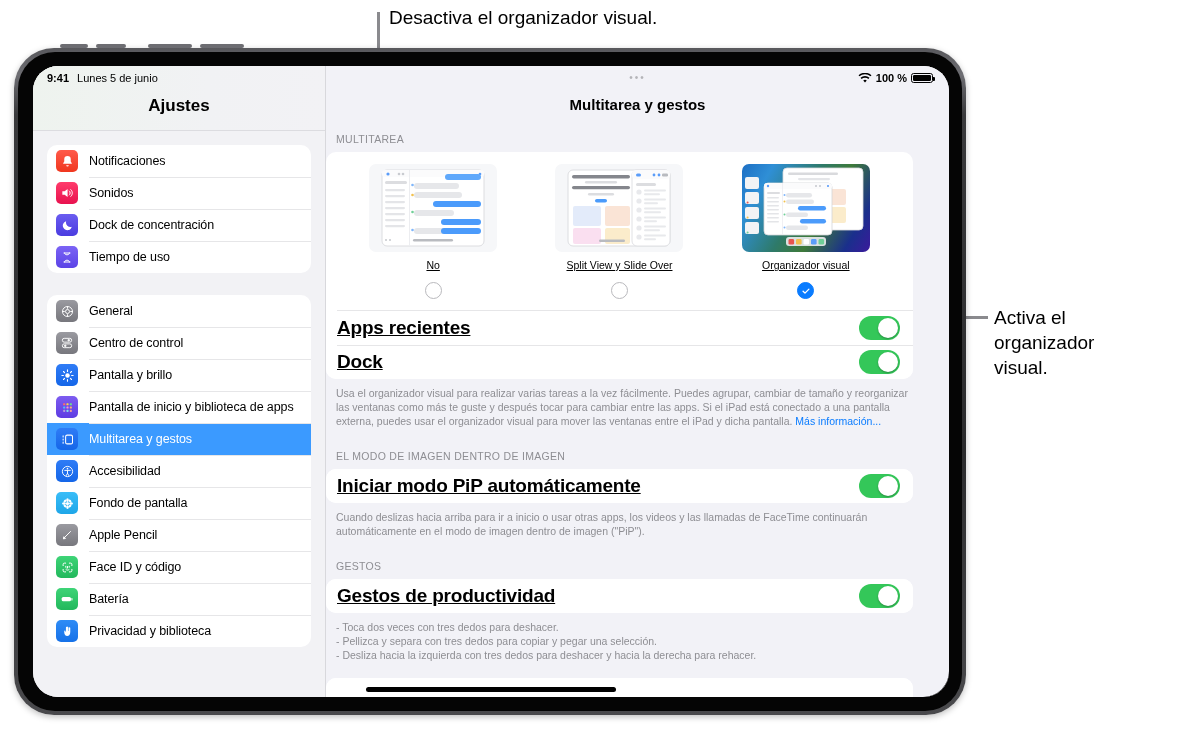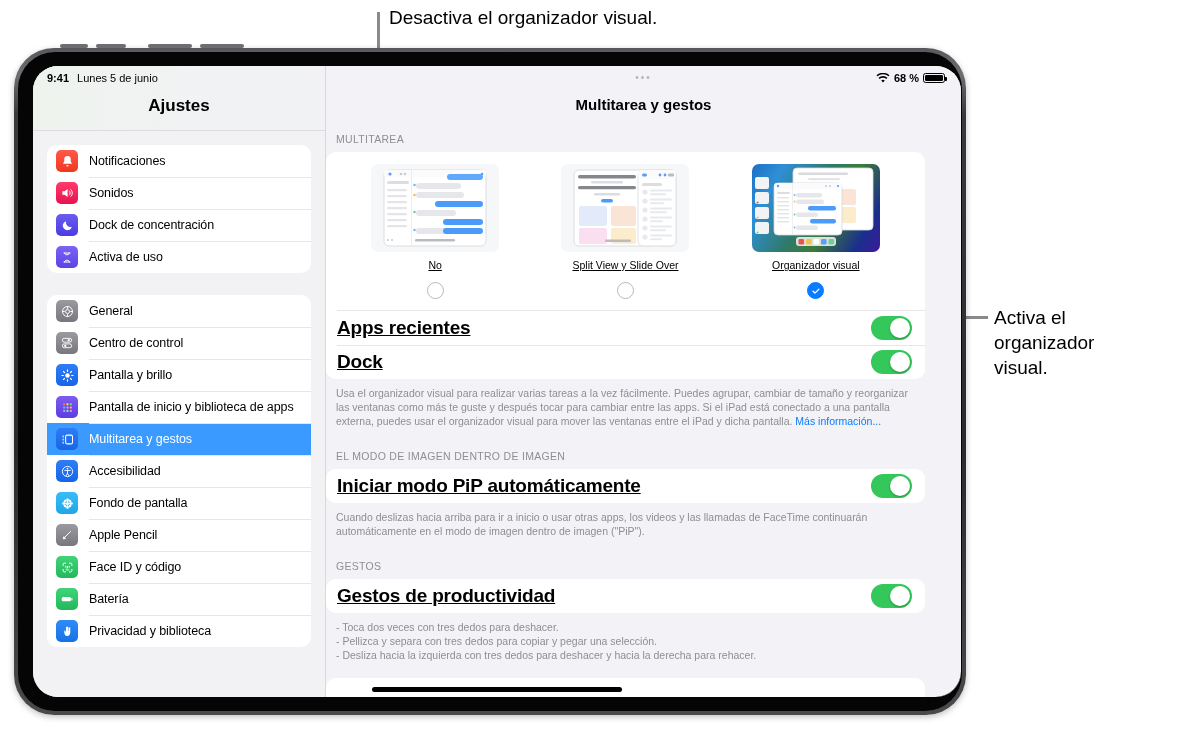--- a/index.html
+++ b/index.html
@@ -35,21 +35,21 @@
     width: 952px; height: 667px;
     background: linear-gradient(180deg,#58585c 0%,#6e6e73 4%,#3a3a3c 10%,#2b2b2d 60%,#4a4a4d 100%);
     border-radius: 40px;
     padding: 4px;
     box-shadow: 0 2px 6px rgba(0,0,0,0.25);
   }
   .device-inner {
     width: 100%; height: 100%;
     background: #050505;
     border-radius: 37px;
-    padding: 14px 1px 14px 15px;
+    padding: 14px 13px 14px 15px;
     position: relative;
     overflow: hidden;
   }
   .top-buttons { position: absolute; left: 46px; top: -4px; width: 200px; height: 5px; }
   .tb { position: absolute; top: 0; height: 4px; background: #6d6d72; border-radius: 2px; }
 
   .screen {
     width: 100%; height: 100%;
     background: #f2f2f7;
     border-radius: 25px;
@@ -290,21 +290,21 @@
                     </svg>
                 </span>
                 <span class="row-label">Dock de concentración</span>
               </div>
               <div class="row">
                 <span class="row-icon" style="background:linear-gradient(180deg,#7b63f5,#5b43e6)">
                   <svg width="12" height="13" viewBox="0 0 24 24" fill="none" stroke="#fff" stroke-width="2">
                       <path d="M6 3h12M6 21h12M7 3c0 5 10 5 10 0M7 21c0-5 10-5 10 0" stroke-linecap="round"></path>
                     </svg>
                 </span>
-                <span class="row-label">Activa de uso</span>
+                <span class="row-label">Tiempo de uso</span>
               </div>
             </div>
 
             <div class="group">
               <div class="row">
                 <span class="row-icon" style="background:linear-gradient(180deg,#9a9aa0,#77777d)">
                   <svg width="15" height="15" viewBox="0 0 24 24" fill="none" stroke="#fff" stroke-width="1.5">
                       <circle cx="12" cy="12" r="8"></circle>
                       <circle cx="12" cy="12" r="3.2"></circle>
                       <path d="M12 4v3M12 17v3M4 12h3M17 12h3" stroke-linecap="round"></path>
@@ -428,21 +428,21 @@
 
         <div class="detail">
           <div class="detail-status">
             <span class="grabber">•••</span>
             <span class="status-right">
               <svg width="14" height="11" viewBox="0 0 16 12" fill="#000">
                   <path d="M8 10.6l2-2.4a3.1 3.1 0 0 0-4 0l2 2.4z"></path>
                   <path d="M8 5.1a6 6 0 0 1 3.9 1.45l1.2-1.45A7.9 7.9 0 0 0 8 3.2a7.9 7.9 0 0 0-5.1 1.9l1.2 1.45A6 6 0 0 1 8 5.1z"></path>
                   <path d="M8 1.2a9.8 9.8 0 0 1 6.3 2.3l1.1-1.35A11.6 11.6 0 0 0 8-.6 11.6 11.6 0 0 0 .6 2.15L1.7 3.5A9.8 9.8 0 0 1 8 1.2z"></path>
                 </svg>
-              <span>68 %</span>
+              <span>100 %</span>
               <span class="batt">
                   <i></i>
                 </span>
             </span>
           </div>
 
           <div class="detail-title">Multitarea y gestos</div>
 
           <div class="detail-scroll">
 

